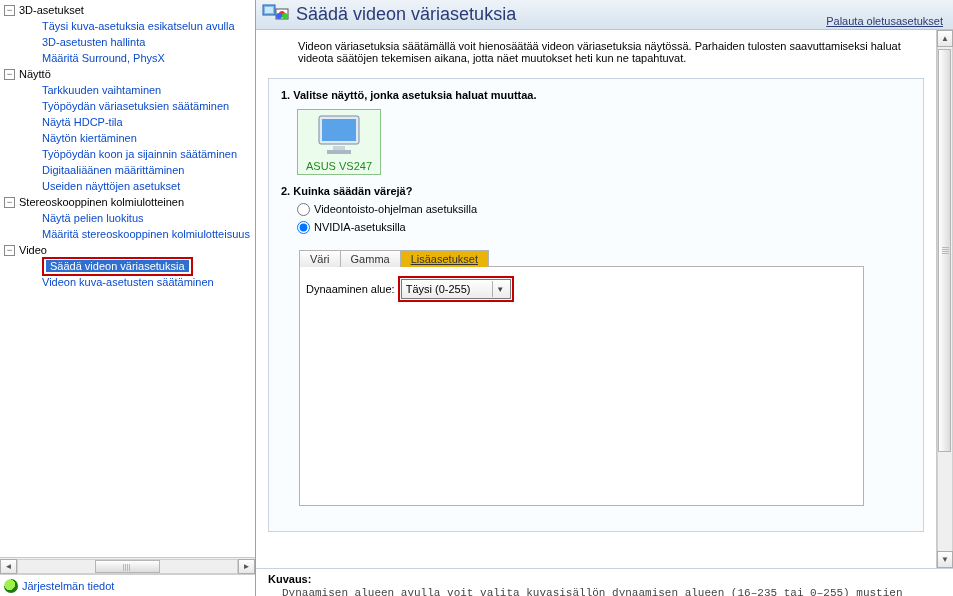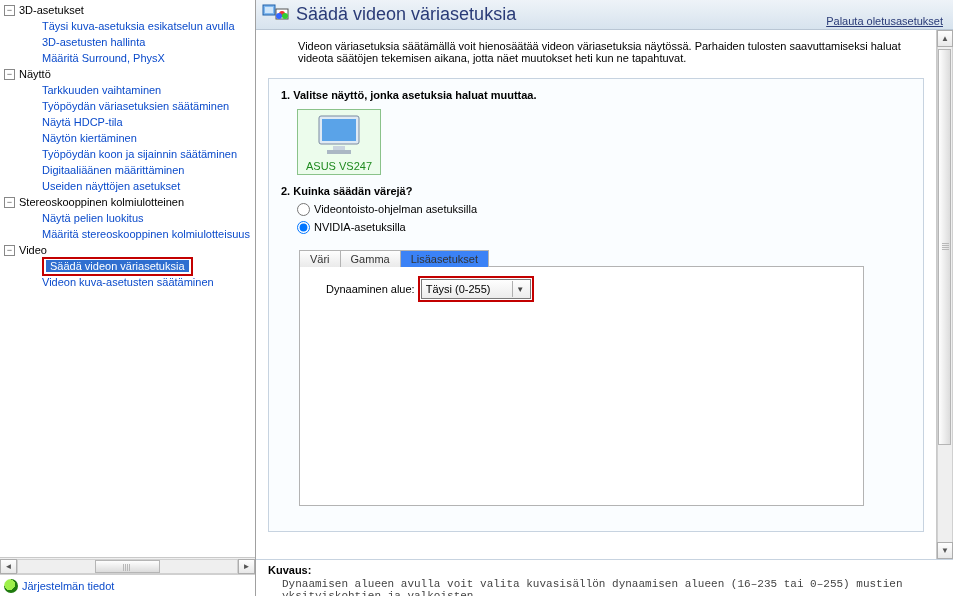--- a/index.html
+++ b/index.html
@@ -169,31 +169,32 @@
     border: 1px solid #b3b3b3;
     border-bottom: none;
     background: linear-gradient(#fefefe,#eaeaea);
     padding: 2px 10px;
     margin-right: -1px;
     cursor: pointer;
     color: #333;
     display: flex; align-items: center;
   }
   .tab.active {
-    background: #3b82f6;
+    background: #eab308;
     position: relative;
     z-index: 2;
+    text-decoration: underline;
   }
   .tab-panel {
     border: 1px solid #b3b3b3;
     background: #fff;
     margin: 0 0 0 18px;
     width: 565px;
     height: 240px;
-    padding: 12px 26px;
+    padding: 12px 6px;
   }
   .field-row { display: flex; align-items: center; gap: 6px; }
   .dropdown {
     width: 110px; height: 20px;
     border: 1px solid #7a7a7a;
     background: linear-gradient(#fefefe,#ececec);
     display: inline-flex; align-items: center; justify-content: space-between;
     padding: 0 2px 0 4px;
     color: #000;
   }
@@ -213,21 +214,21 @@
   }
   .vscroll .varrow { height: 17px; border: 1px solid #adadad; background: linear-gradient(#fefefe,#e8e8e8); display: flex; align-items: center; justify-content: center; font-size: 8px; color: #555;}
   .vscroll .vtrack { flex: 1; position: relative; background: #efefef; border: 1px solid #d0d0d0; border-top:none; border-bottom:none;}
   .vscroll .vthumb { position: absolute; top: 2px; left: 0; width: 13px; height: 80%; background: linear-gradient(90deg,#fefefe,#dcdcdc); border: 1px solid #b5b5b5; }
   .vscroll .vthumb .grip { position: absolute; top: 50%; left: 3px; transform: translateY(-50%); width: 7px; height: 8px; background: repeating-linear-gradient(#b8b8b8,#b8b8b8 1px,transparent 1px,transparent 2px);}
 
   .footer-desc {
     border-top: 1px solid #c7d3e0;
     padding: 4px 12px 12px 12px;
     color: #000;
-    height: 37px;
+    height: 28px;
     overflow: hidden;
   }
   .footer-desc .lbl { font-weight: bold; }
   .footer-desc .txt { color: #444; margin: 2px 0 0 14px; font-family: Liberation Mono, monospace; }
 </style>
 </head>
 <body>
 
 <div class="columns">
 

